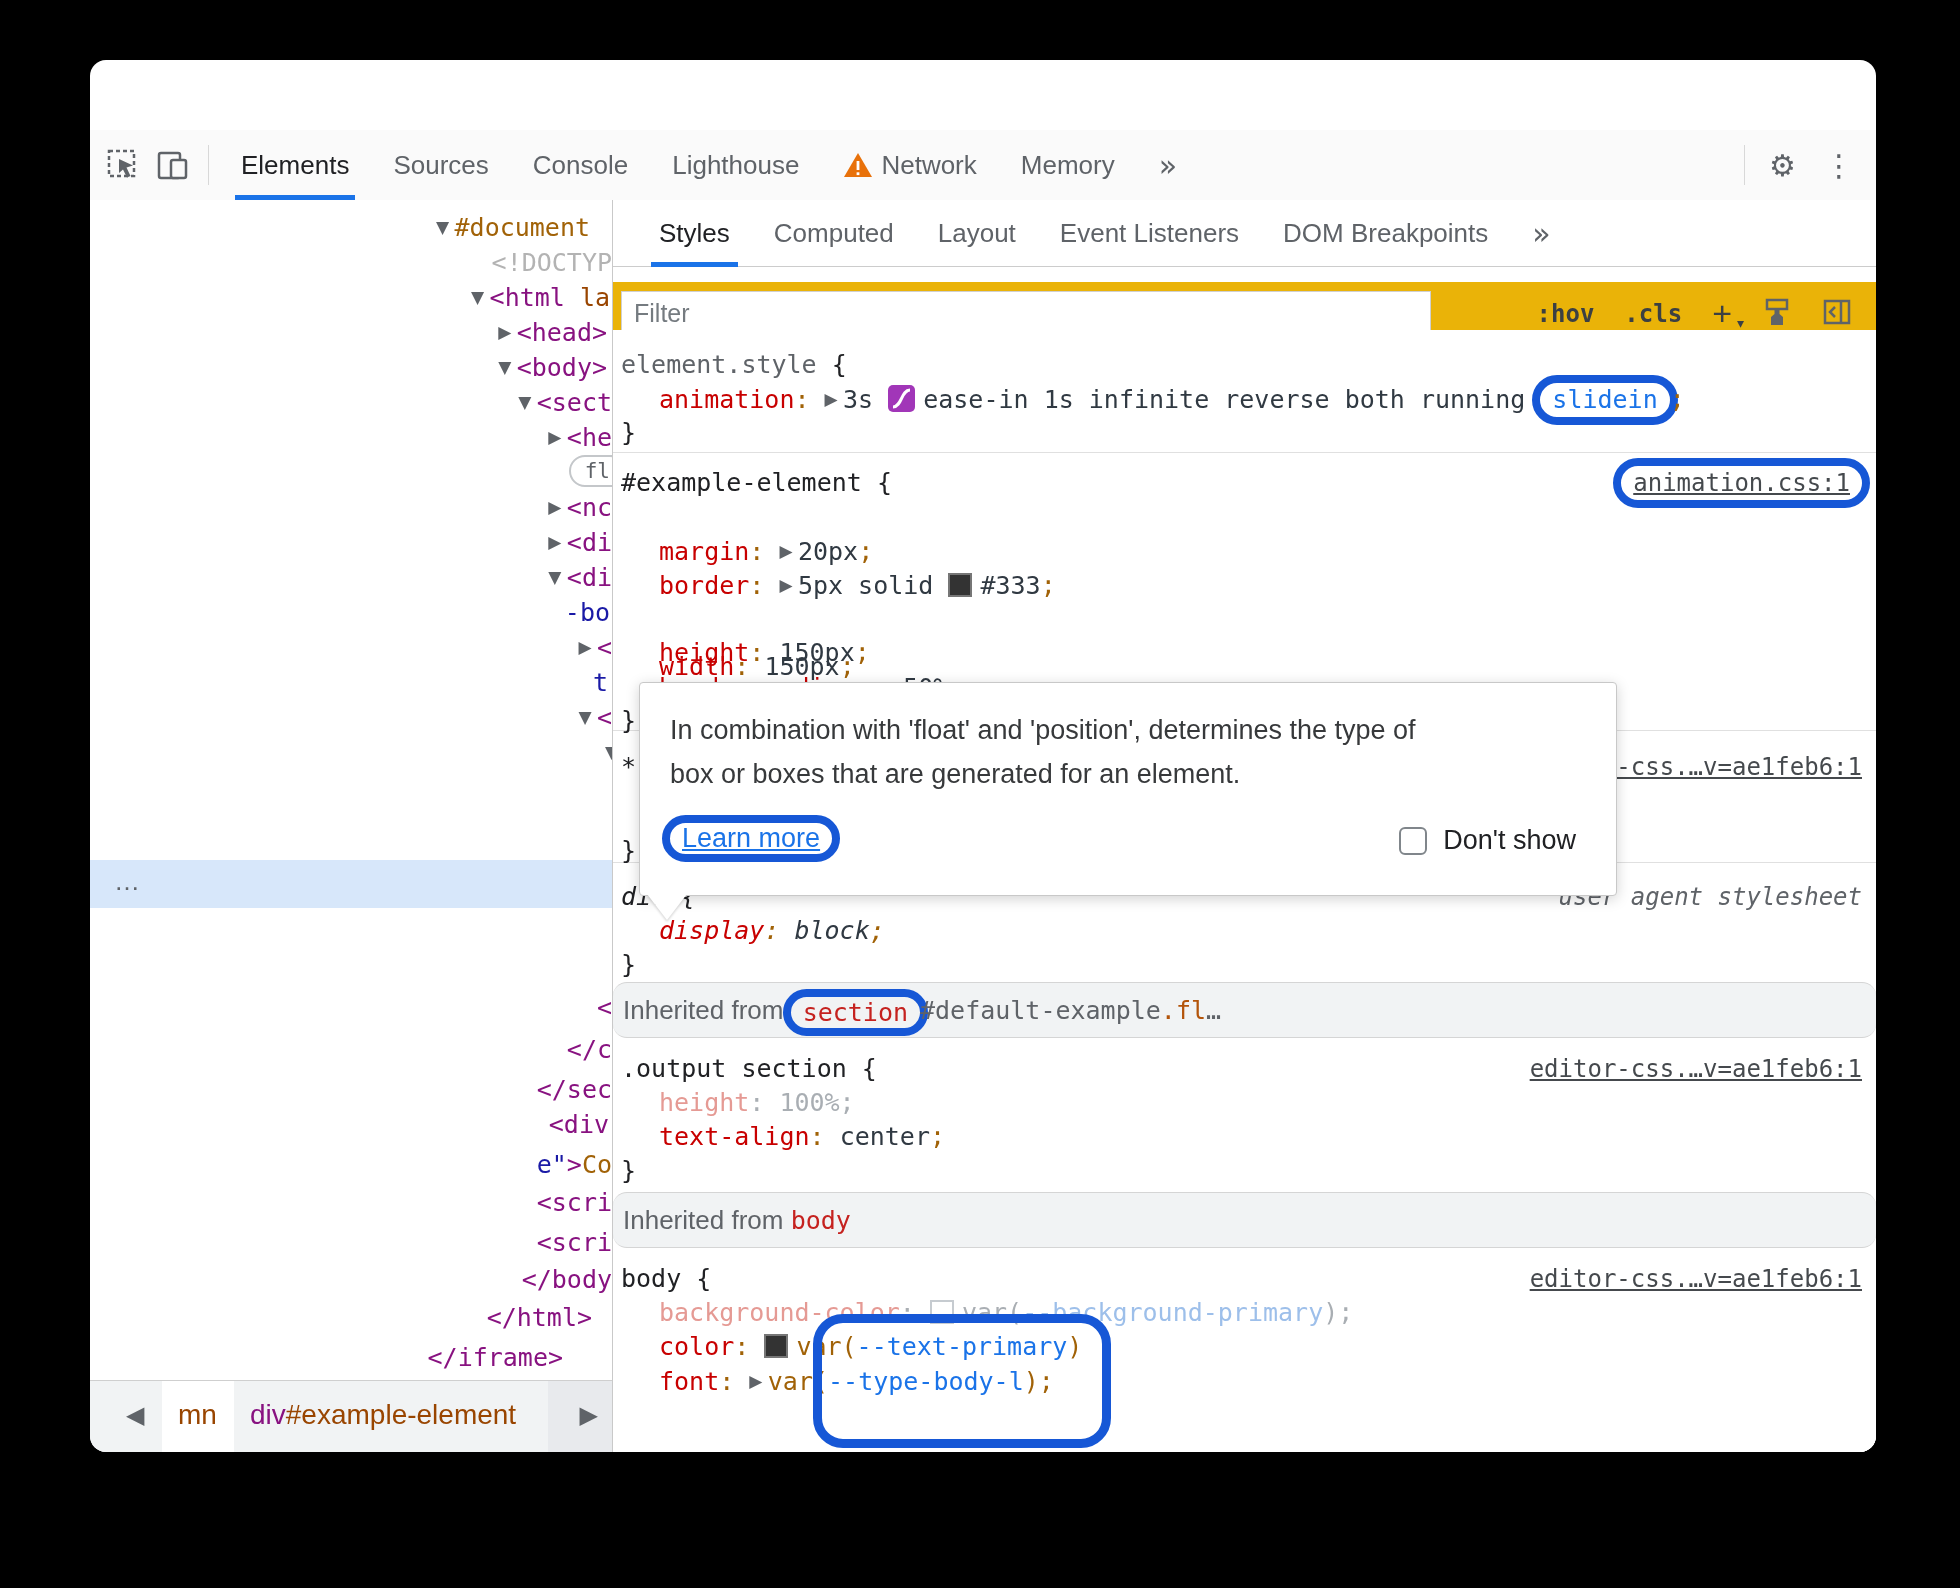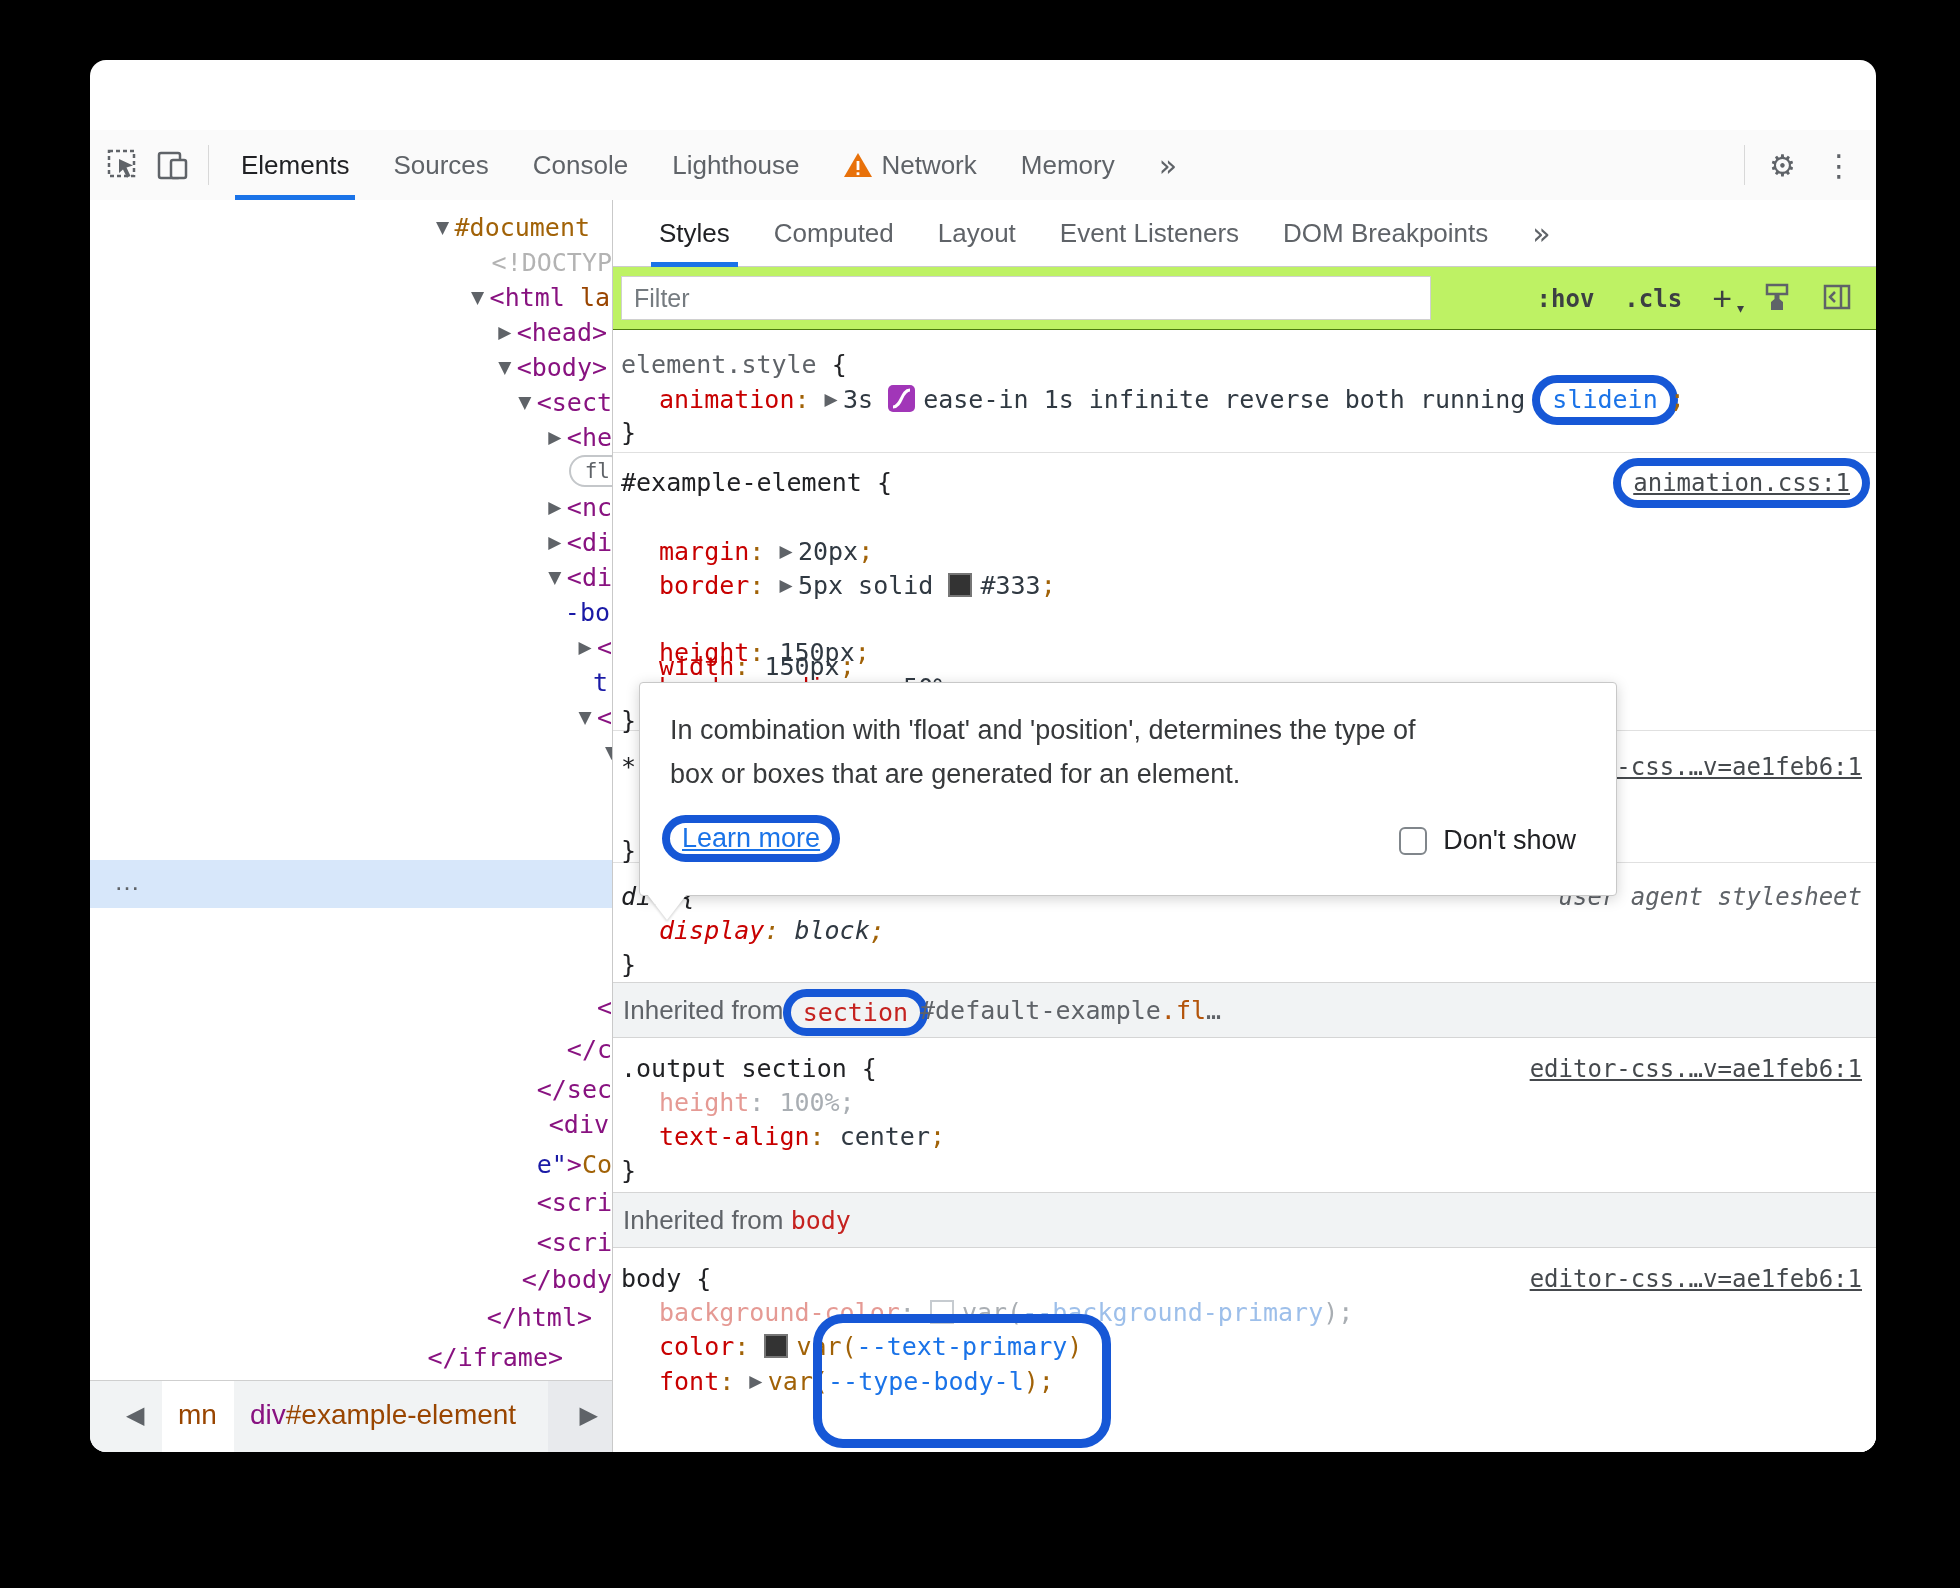--- a/index.html
+++ b/index.html
@@ -35,34 +35,34 @@
   #crumbs .ctext{position:absolute;left:160px;top:18px;font-size:28px;white-space:nowrap;}
   .crumb-arrow{position:absolute;top:20px;color:#5f6368;font-size:24px;font-family:"DejaVu Sans",sans-serif;}
   #crumb-right-zone{position:absolute;right:0;top:0;width:64px;height:72px;background:#e8eaed;}
   
   #styles-pane{position:absolute;left:522px;top:140px;width:1264px;height:1252px;border-left:1px solid #c9c9c9;background:#fff;box-sizing:border-box;}
   #styles-tabs{position:absolute;left:0;top:0;width:100%;height:67px;background:#fff;border-bottom:1px solid #ccc;
     display:flex;align-items:center;padding-left:24px;box-sizing:border-box;}
   .stab{position:relative;height:67px;display:flex;align-items:center;padding:0 22px;font-size:26px;color:#5f6368;white-space:nowrap;}
   .stab.active{color:#202124;}
   .stab.active::after{content:"";position:absolute;left:14px;right:14px;bottom:0;height:5px;background:var(--accent);}
-  #filter-row{position:absolute;left:0;top:67px;width:100%;height:63px;background:#bef264;border-bottom:1px solid #4d7c0f;box-sizing:border-box;}
+  #filter-row{position:absolute;left:0;top:82px;width:100%;height:63px;background:#eab308;border-bottom:4px solid #4d7c0f;box-sizing:border-box;}
   #filter-input{position:absolute;left:8px;top:9px;width:810px;height:44px;border:1px solid #d0d0d0;background:#fff;
     font-size:25px;color:#202124;padding:0 12px;box-sizing:border-box;outline:none;}
   #filter-input::placeholder{color:#757b80;}
   #filter-icons{position:absolute;right:24px;top:0;height:63px;display:flex;align-items:center;gap:30px;}
   .pseudo-btn{font:24px "DejaVu Sans Mono",monospace;color:#3c4043;font-weight:bold;}
   .plus-wrap{position:relative;font-size:34px;color:#3c4043;}
   .plus-wrap .dd{position:absolute;right:-12px;bottom:2px;font-size:14px;color:#3c4043;}
   #styles-body{position:absolute;left:0;top:130px;width:100%;height:1122px;overflow:hidden;background:#fff;}
   .code-row{position:absolute;white-space:pre;font:25px "DejaVu Sans Mono",monospace;height:34px;line-height:34px;z-index:1;}
   .right-link{position:absolute;right:14px;white-space:pre;font:24px "DejaVu Sans Mono",monospace;height:34px;line-height:34px;z-index:1;}
   .sep{position:absolute;left:0;right:0;height:1px;background:#e0e0e0;z-index:1;}
   .sec-header{position:absolute;left:0;right:0;background:#f1f3f4;border-top:1px solid #d5d5d5;border-bottom:1px solid #d5d5d5;
-    font-size:26px;color:#5f6368;display:flex;align-items:center;padding-left:10px;z-index:1;white-space:pre;}
+    font-size:26px;color:#5f6368;display:flex;align-items:center;padding-left:10px;z-index:1;white-space:pre;border-radius:14px;}
   .sec-header .mono{font:25px "DejaVu Sans Mono",monospace;}
   
   .tk{white-space:pre;}
   .arw{color:#5f6368;font-size:17px;font-family:"DejaVu Sans",sans-serif;vertical-align:3px;}
   .dark{color:#a16207;} .val{color:#303942;} .brace{color:#202124;}
   .sel{color:#202124;} .selg{color:#5f6368;}
   .prop{color:#c80000;}
   .tag{color:#881280;} .attr{color:#994500;} .aval{color:#1a1aa6;} .ltg{color:#b3b3b3;}
   .blue{color:var(--accent);}
   .glink{color:#45494d;text-decoration:underline;}

